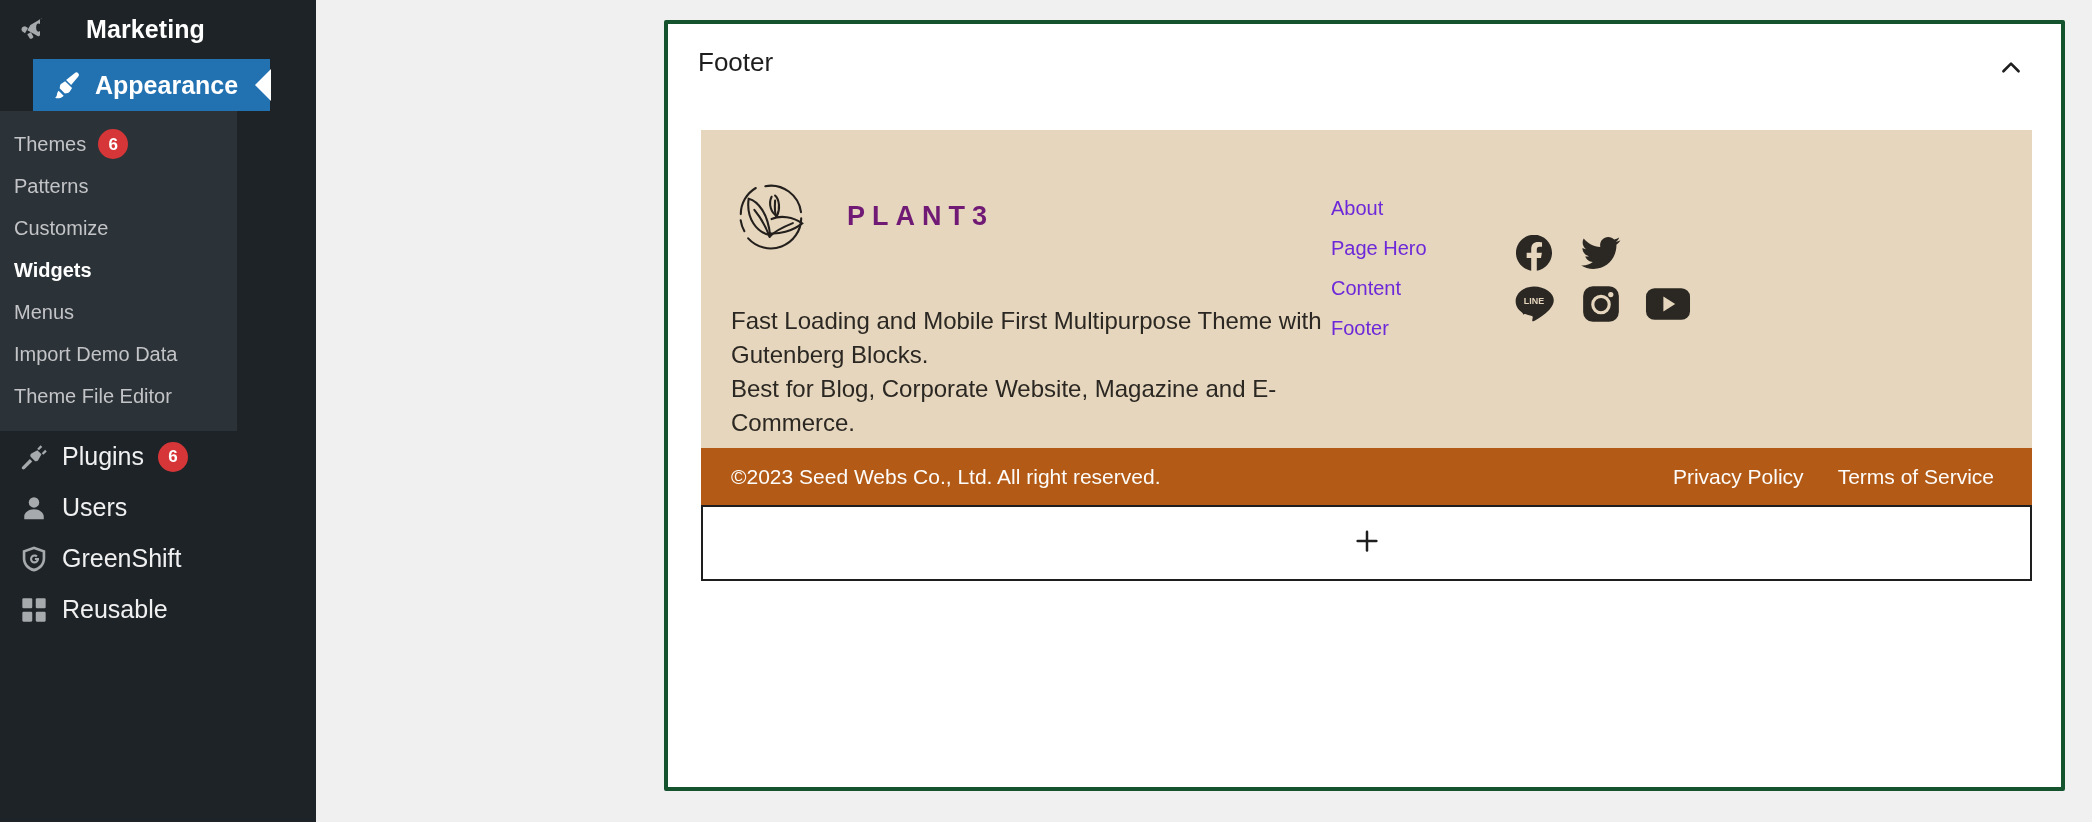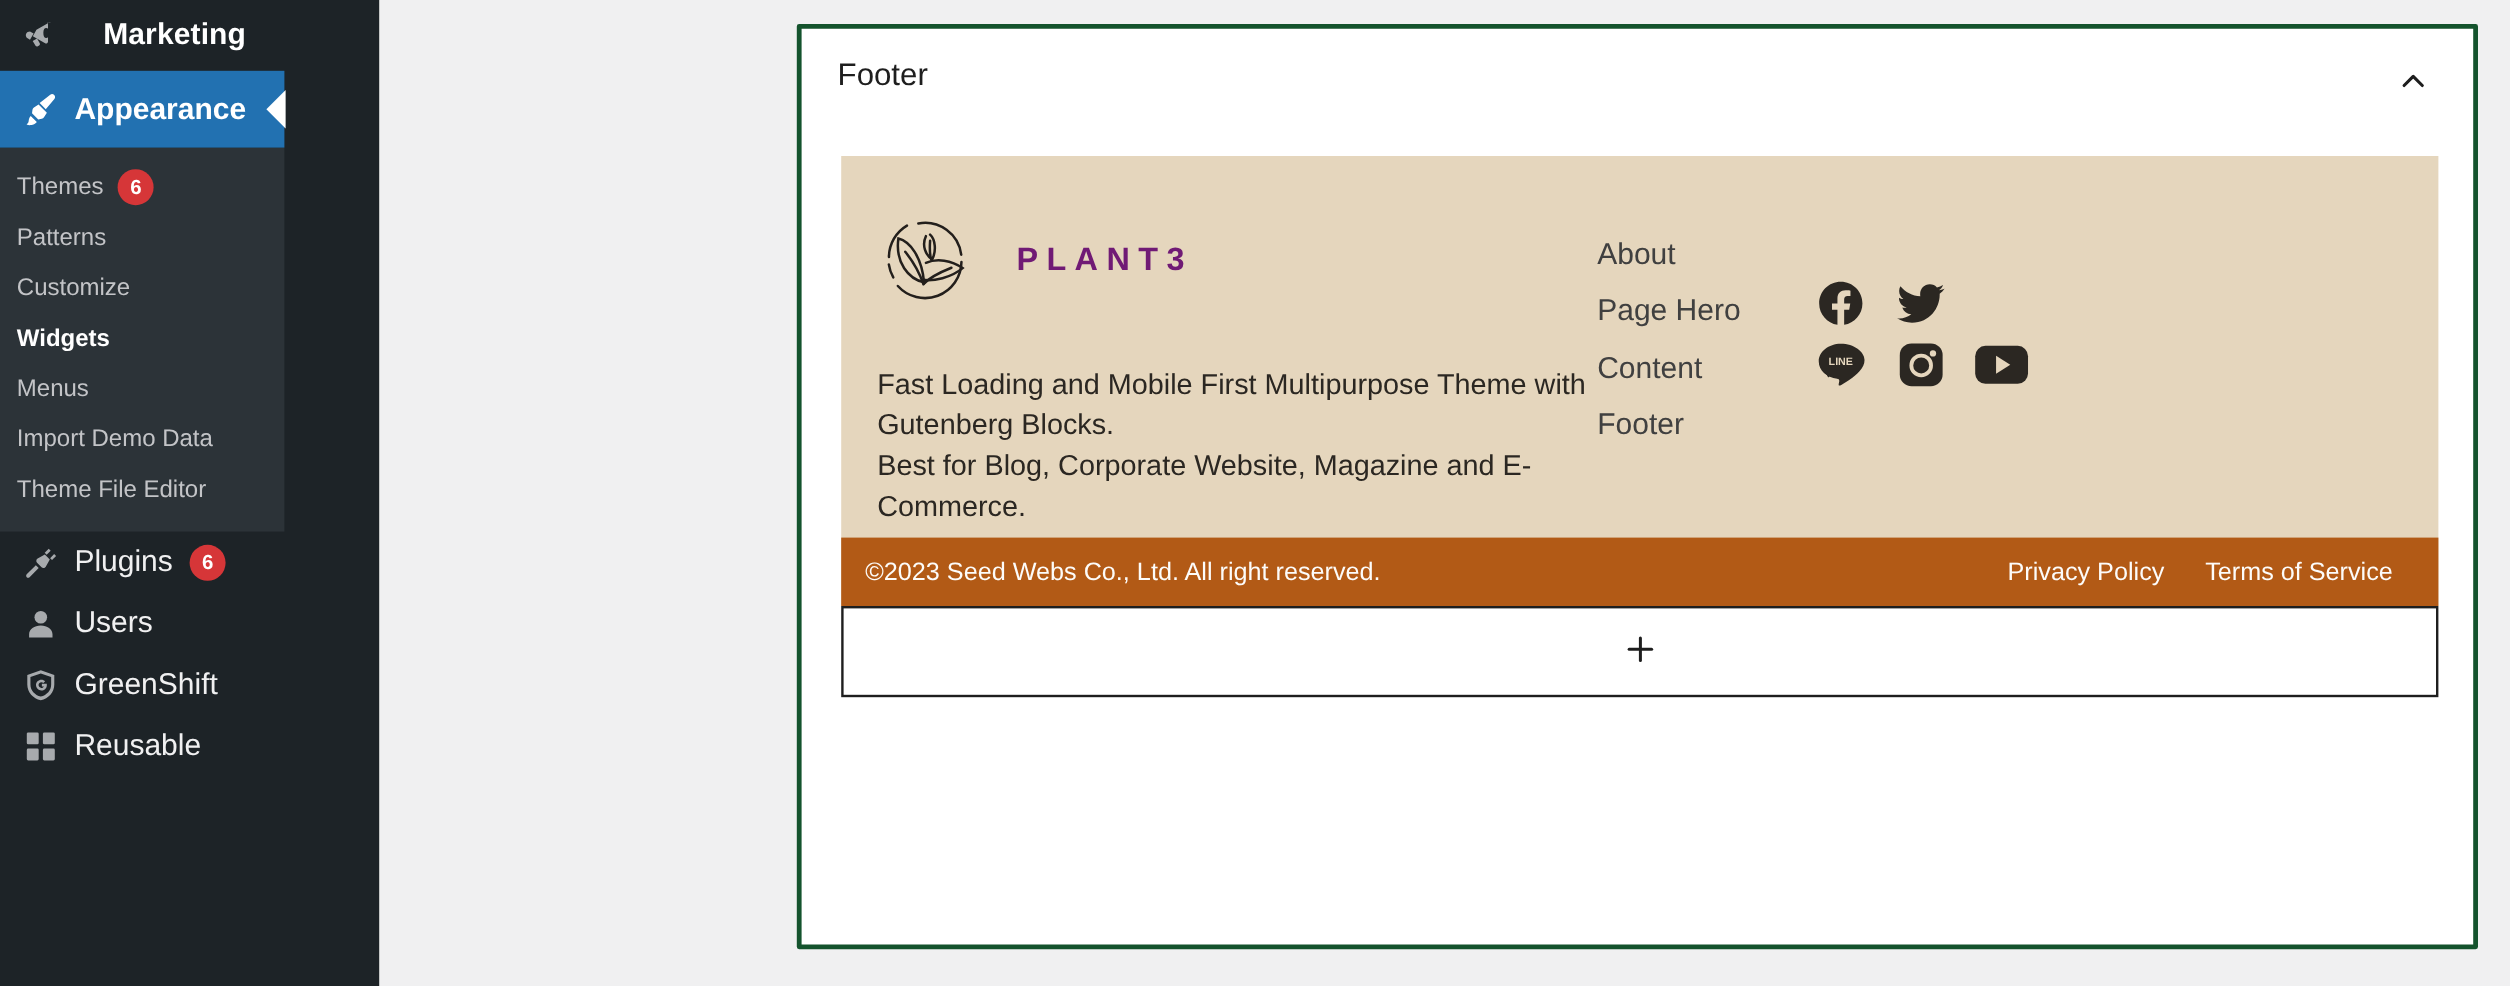--- a/index.html
+++ b/index.html
@@ -45,25 +45,26 @@
     font-size: 25px;
     font-weight: 700;
     letter-spacing: .1px;
     color: #ffffff;
   }
 
   .menu-current {
     position: relative;
     display: flex;
     align-items: center;
-    height: 64px;
+    height: 52px;
     width: 237px;
     background: #2271b1;
     padding-left: 6px;
     color: #fff;
+    margin-left: 33px;
   }
   .menu-current .mi-icon {
     width: 56px; flex: 0 0 56px;
     display: flex; align-items: center; justify-content: center;
   }
   .menu-current .mi-label {
     font-size: 25px;
     font-weight: 700;
     color: #fff;
   }
@@ -211,23 +212,23 @@
     font-weight: 400;
   }
 
   #links {
     position: absolute;
     left: 630px;
     top: 64px;
   }
   #links a {
     display: block;
-    font-size: 25px;
+    font-size: 20px;
     line-height: 1.45;
-    color: #404040;
+    color: #6d28d9;
     text-decoration: none;
     margin-bottom: 11px;
   }
 
   #socials {
     position: absolute;
     left: 810px;
     top: 100px;
     width: 300px;
   }
@@ -241,21 +242,21 @@
     margin-right: 21px;
     display: flex; align-items: center; justify-content: center;
   }
   .soc svg { display: block; }
 
   #footer-bottom {
     height: 57px;
     background: #b25a16;
     display: flex;
     align-items: center;
-    padding: 0 20px;
+    padding: 0 30px;
     position: relative;
   }
   #copyright {
     font-size: 21px;
     color: #fdfcfa;
   }
   #legal {
     position: absolute;
     right: 38px;
     display: flex;

